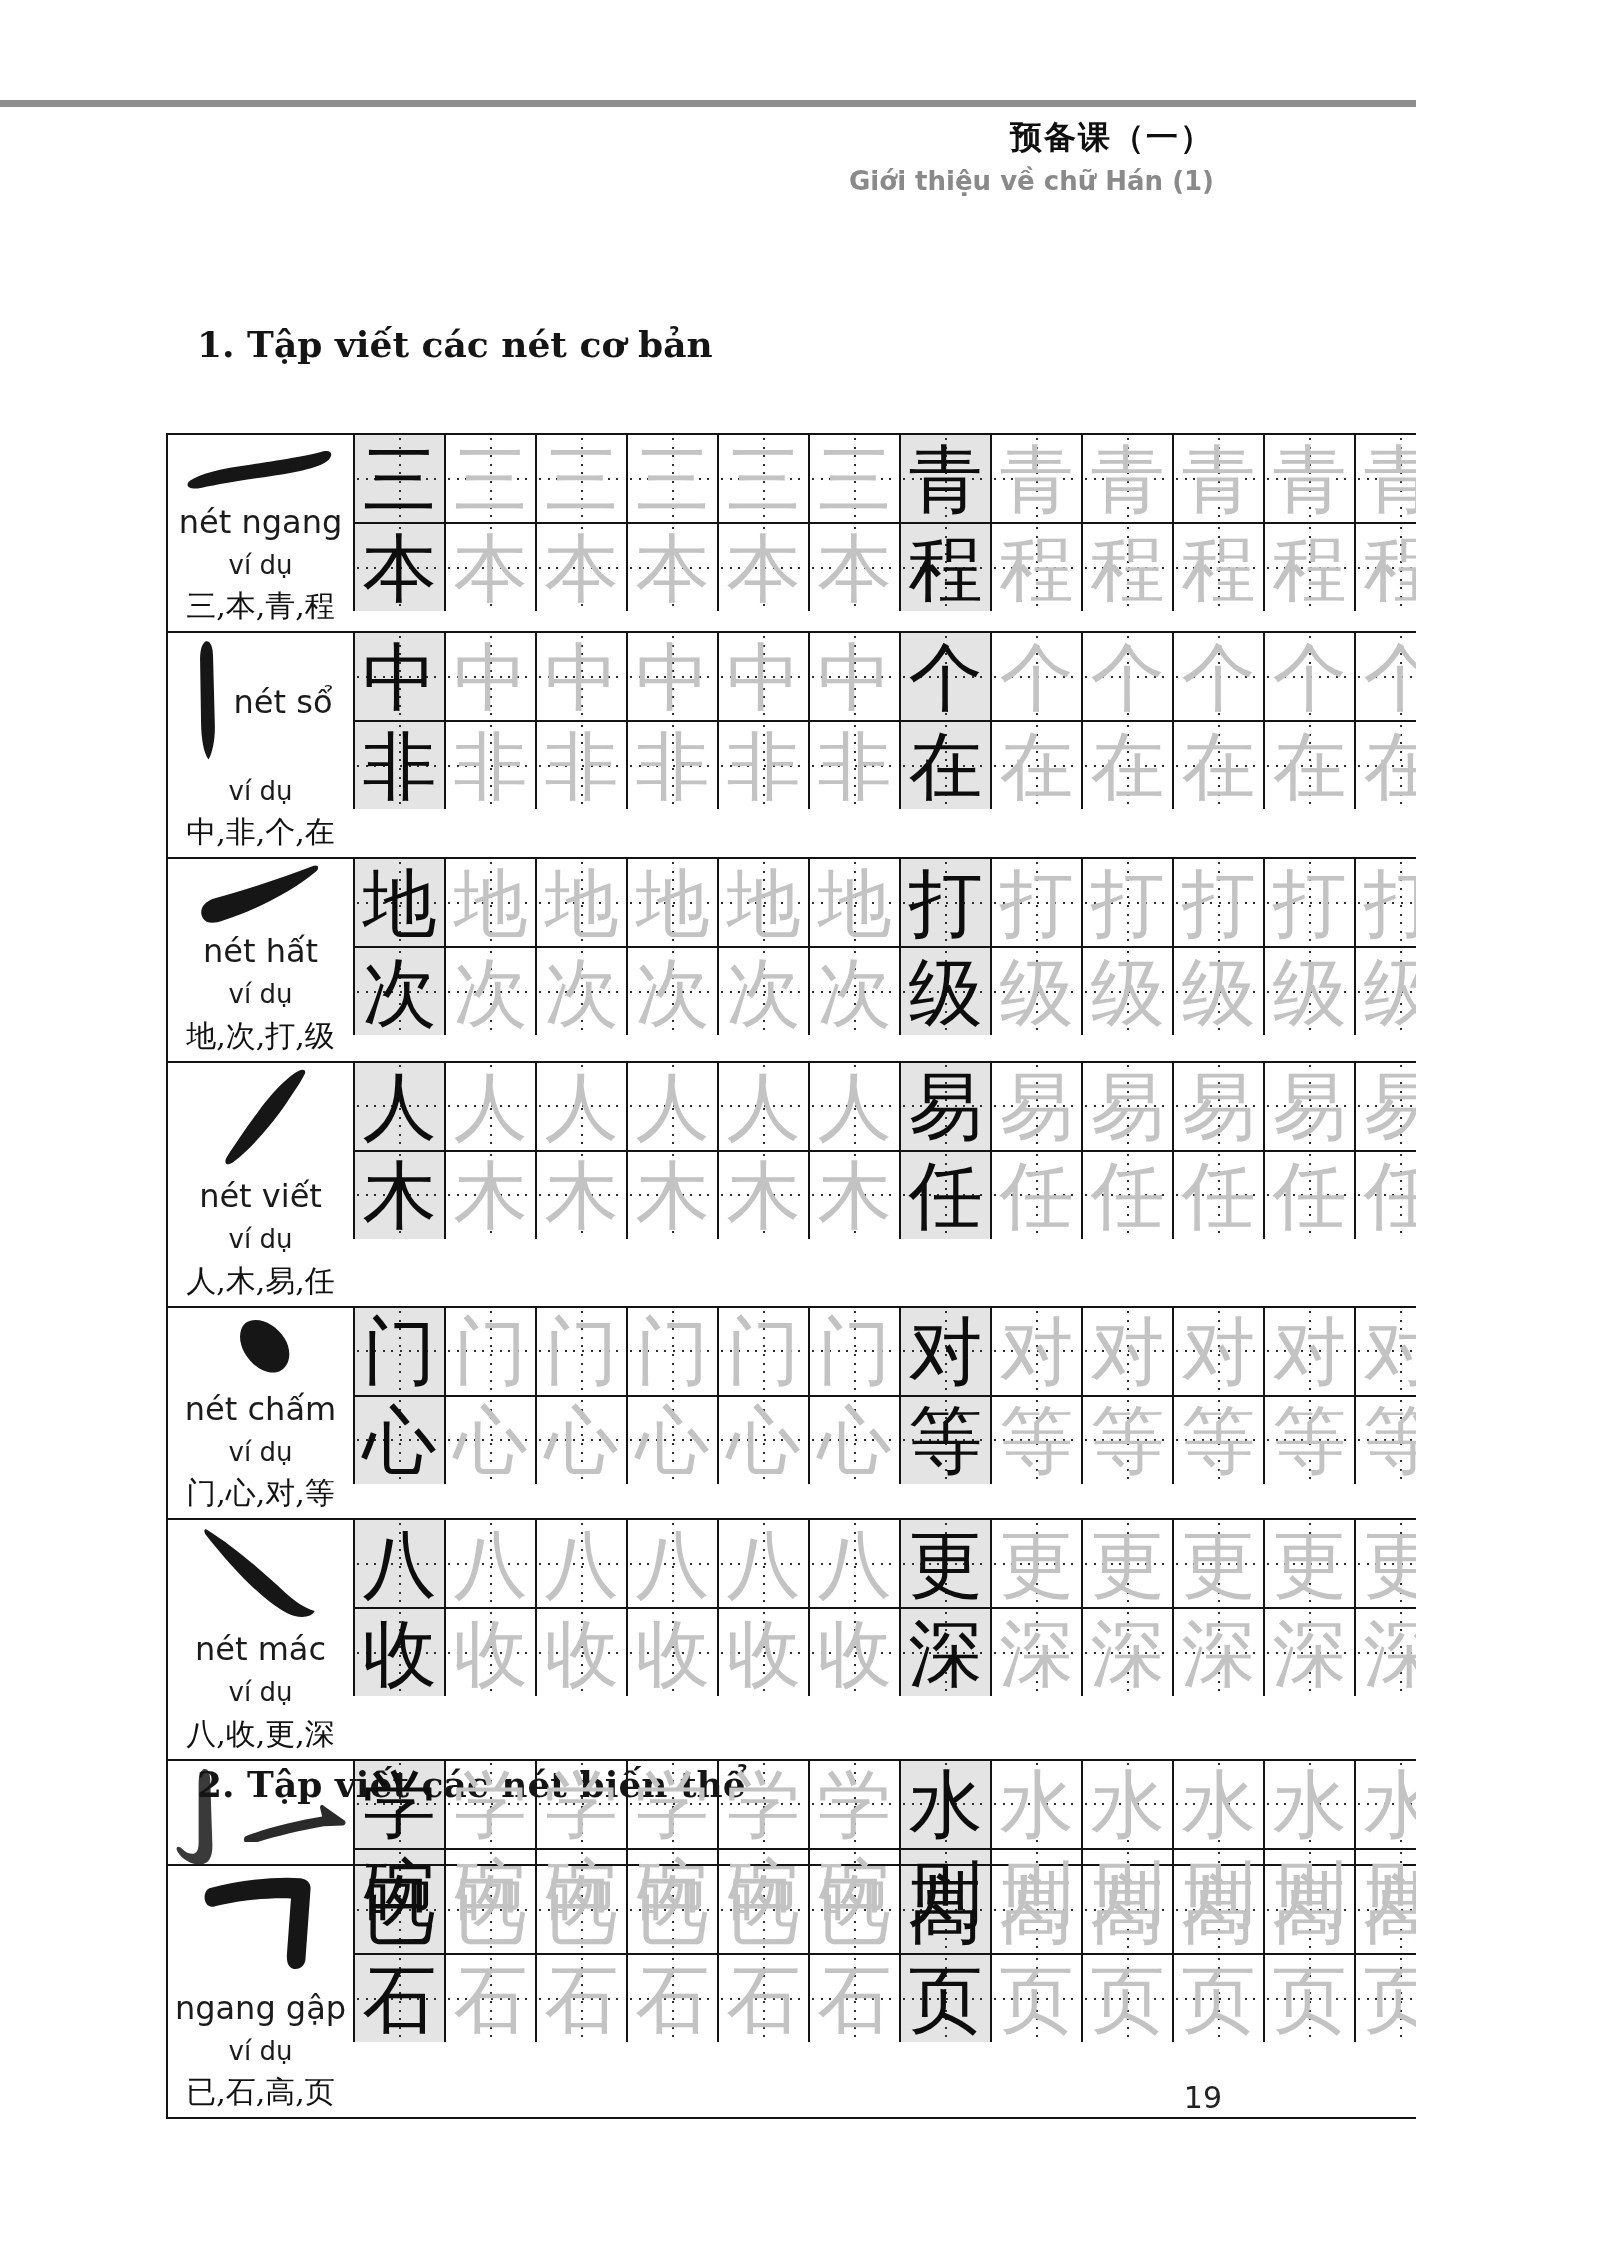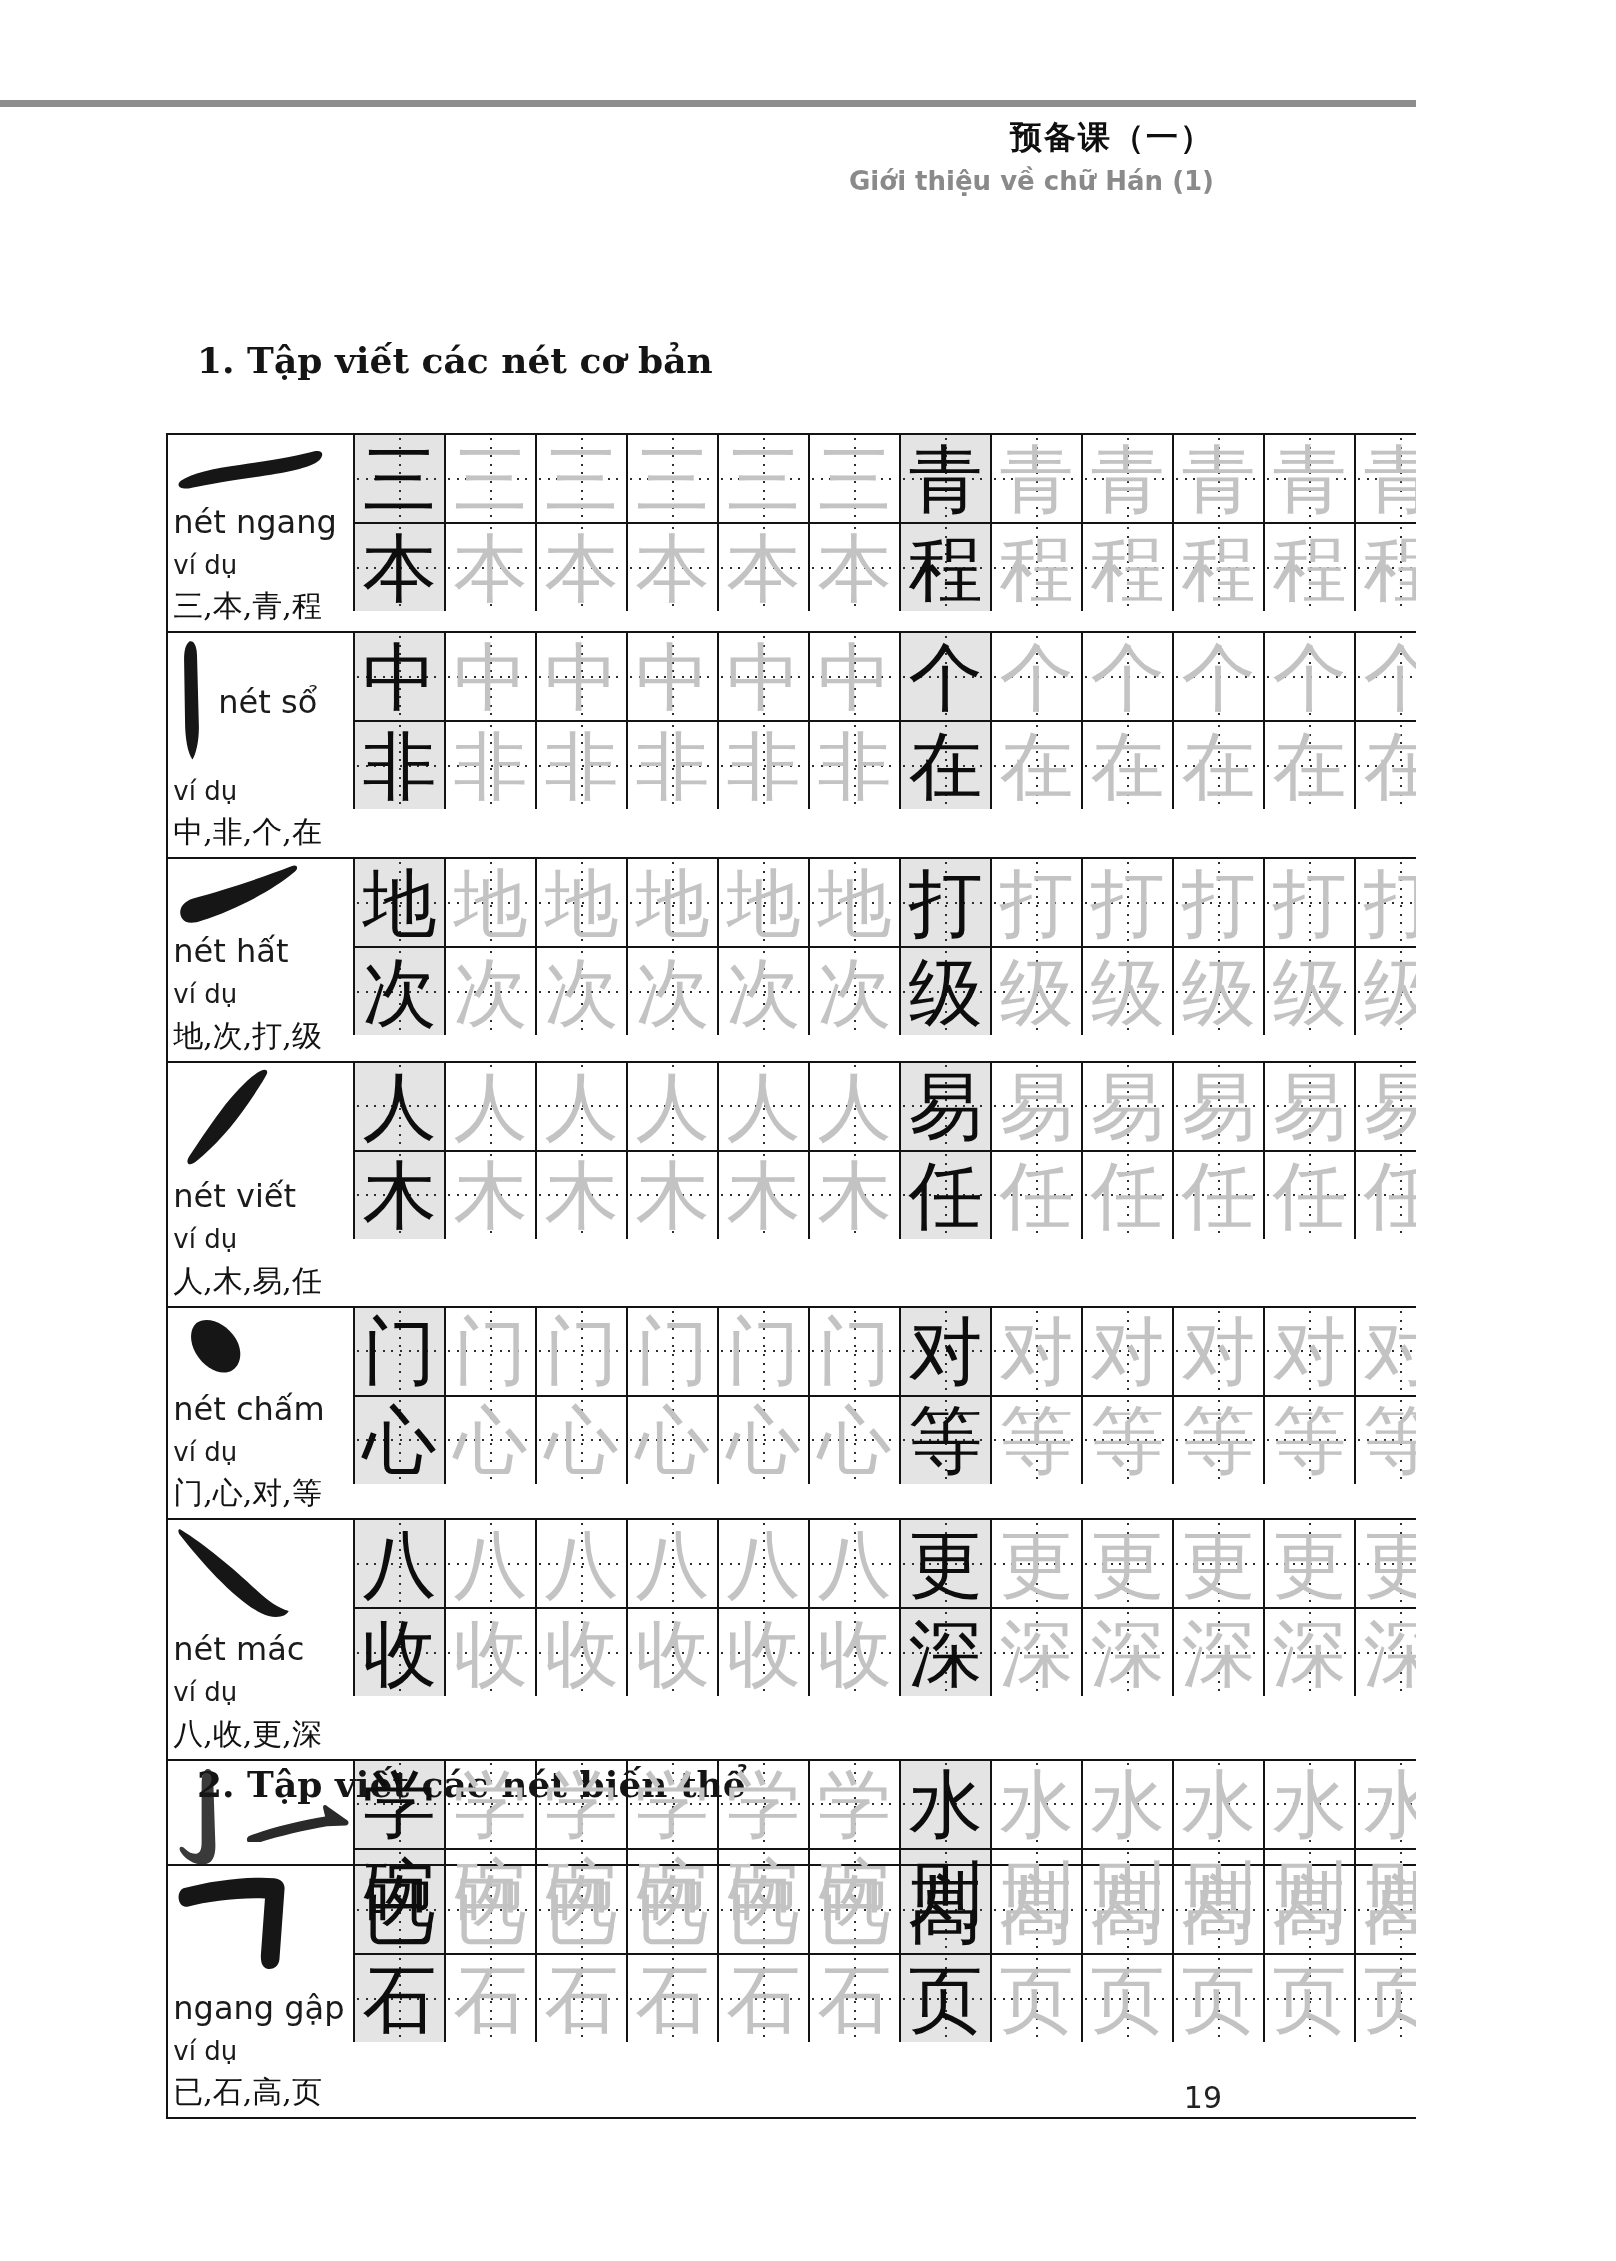--- a/index.html
+++ b/index.html
@@ -24,31 +24,31 @@
     background:var(--badge-gray,#7d7d7d);
     clip-path:polygon(0 0, 78% 0, 100% 50%, 78% 100%, 0 100%);
     display:flex; align-items:center;
   }
   .badge-label { color:#fff; font-weight:bold; font-size:36px; padding:0 0 4px 24px; }
 
   .sec-title {
     position:absolute; left:197px; font-family:"DejaVu Serif", serif;
     font-weight:bold; font-size:36px; color:#151515; white-space:nowrap;
   }
-  #sec1-title { top:339px; }
+  #sec1-title { top:323px; }
   #sec2-title { top:1763px; }
 
   
   .wtable { position:absolute; left:166px; border:2.6px solid #131313; background:#fff; }
   #table1 { top:433px; }
   #table2 { top:1864px; }
   .row-group { display:grid; grid-template-columns:185px 1089px; }
   .row-group + .row-group { border-top:2.6px solid #131313; }
   .label-cell {
-    display:flex; flex-direction:column; align-items:flex-start; justify-content:center;
+    display:flex; flex-direction:column; align-items:center; justify-content:center;
     gap:6.6px; padding:4px 5.3px; box-sizing:border-box; background:#fff;
   }
   .glyph-stack { display:flex; align-items:center; justify-content:center; gap:17px; }
   .name-inline { display:flex; align-items:center; gap:8px; }
   .stroke-name { font-size:32px; color:#1b1b1b; white-space:nowrap; }
   .vidu { font-size:26px; color:#1b1b1b; margin-top:2.6px; }
   .examples { font-size:30px; color:#121212; font-family:"DejaVu Serif", serif; white-space:nowrap; }
 
   .lines { display:flex; flex-direction:column; }
   .subrow { display:grid; grid-template-columns:repeat(12,91px); height:87px; }

